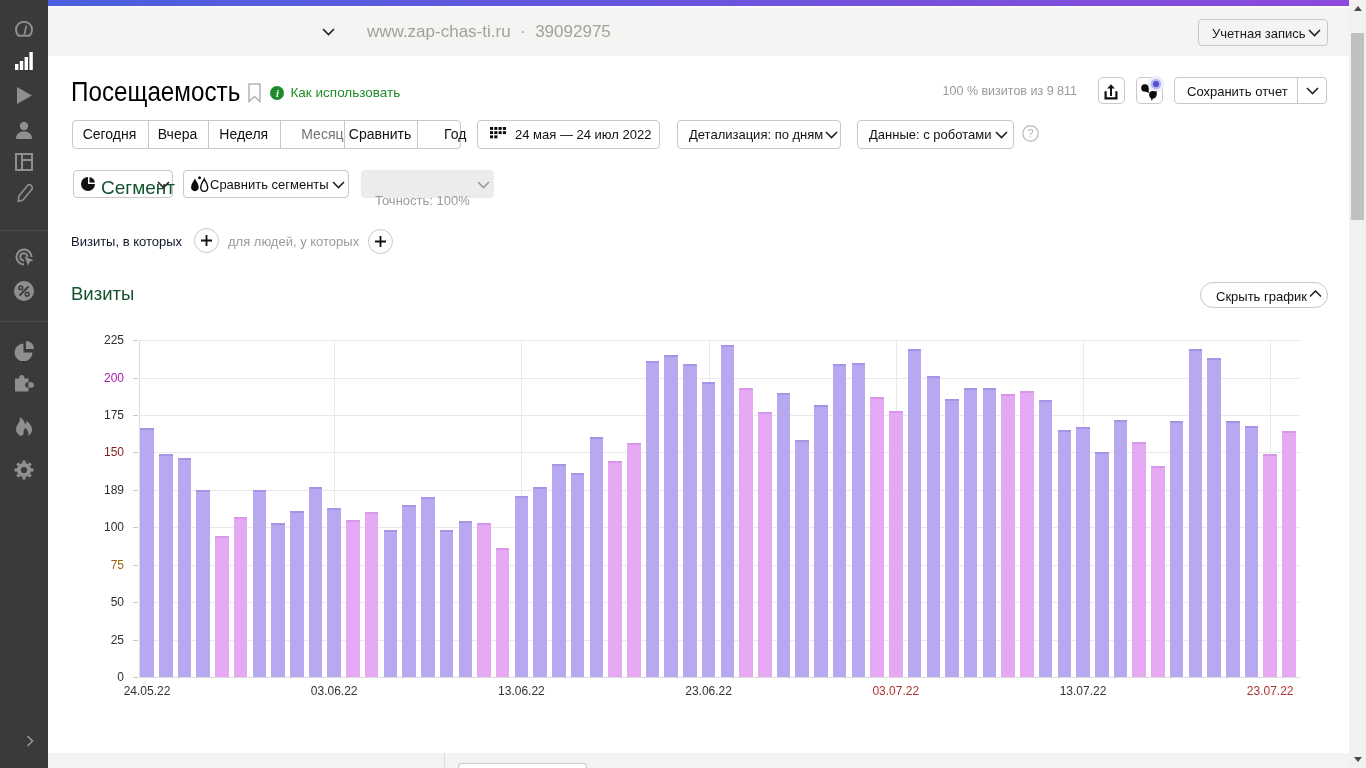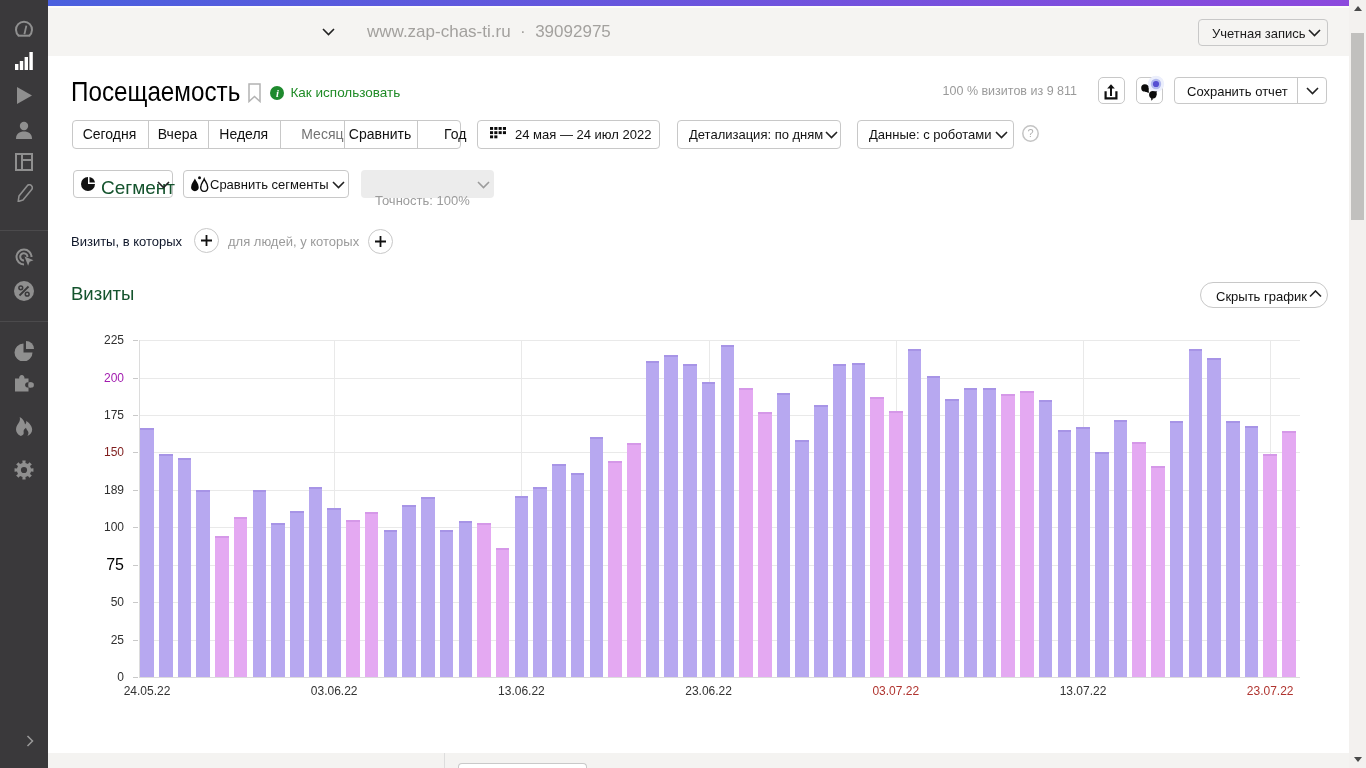--- a/index.html
+++ b/index.html
@@ -224,21 +224,21 @@
 <div class="abs" style="left:71px;top:282.5px;font-size:18.5px;color:#14532d">Визиты</div>
 <div class="btn" style="left:1200px;top:282px;width:128px;height:26px;border-radius:13px"></div>
 <div class="abs" style="left:1216px;top:288.5px;font-size:13px;color:#111">Скрыть график</div>
 <svg style="position:absolute;left:1308.5px;top:289.5px" width="13" height="8" viewBox="0 0 13 8">
       <path d="M1 6.5 L6.5 1 L12 6.5" fill="none" stroke="#222" stroke-width="1.6"></path>
     </svg>
 
 <div style="position:absolute;left:60px;top:670.0px;width:64px;text-align:right;font-size:12px;color:#2f2f2f;line-height:14px">0</div>
 <div style="position:absolute;left:60px;top:632.6px;width:64px;text-align:right;font-size:12px;color:#2f2f2f;line-height:14px">25</div>
 <div style="position:absolute;left:60px;top:595.1px;width:64px;text-align:right;font-size:12px;color:#2f2f2f;line-height:14px">50</div>
-<div style="position:absolute;left:60px;top:557.7px;width:64px;text-align:right;font-size:16px;color:#000000;line-height:14px">75</div>
+<div style="position:absolute;left:60px;top:557.7px;width:64px;text-align:right;font-size:12px;color:#a16207;line-height:14px">75</div>
 <div style="position:absolute;left:60px;top:520.3px;width:64px;text-align:right;font-size:12px;color:#2f2f2f;line-height:14px">100</div>
 <div style="position:absolute;left:60px;top:482.8px;width:64px;text-align:right;font-size:12px;color:#2f2f2f;line-height:14px">189</div>
 <div style="position:absolute;left:60px;top:445.4px;width:64px;text-align:right;font-size:12px;color:#7f1d1d;line-height:14px">150</div>
 <div style="position:absolute;left:60px;top:408.0px;width:64px;text-align:right;font-size:12px;color:#2f2f2f;line-height:14px">175</div>
 <div style="position:absolute;left:60px;top:370.5px;width:64px;text-align:right;font-size:12px;color:#a21caf;line-height:14px">200</div>
 <div style="position:absolute;left:60px;top:333.1px;width:64px;text-align:right;font-size:12px;color:#2f2f2f;line-height:14px">225</div>
 <div style="position:absolute;left:138.5px;top:639.6px;width:1161px;height:1px;background:#e9e9e9"></div>
 <div style="position:absolute;left:133px;top:639.6px;width:5px;height:1px;background:#c9c9c9"></div>
 <div style="position:absolute;left:138.5px;top:602.1px;width:1161px;height:1px;background:#e9e9e9"></div>
 <div style="position:absolute;left:133px;top:602.1px;width:5px;height:1px;background:#c9c9c9"></div>

